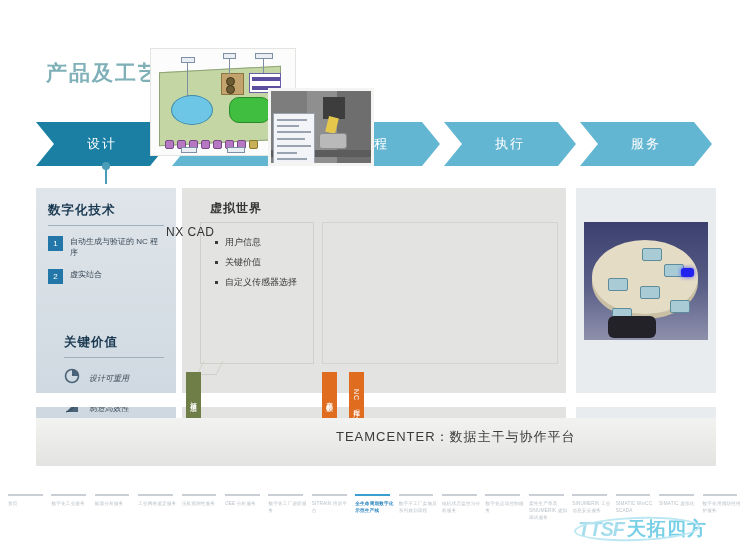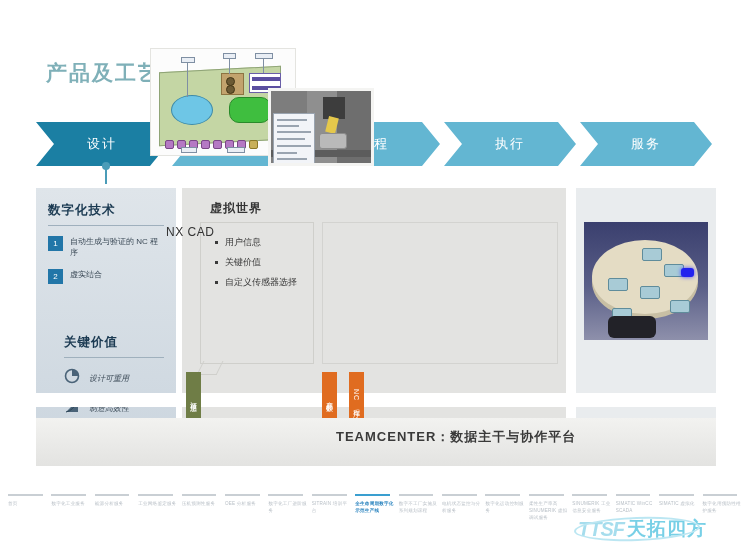--- a/index.html
+++ b/index.html
@@ -350,21 +350,21 @@
   #teamcenter-bar {
     position: absolute;
     left: 36px; top: 418px;
     width: 680px; height: 48px;
     background: linear-gradient(180deg,#f2f2f0 0%,#e3e3e1 100%);
   }
   #teamcenter-label {
     position: absolute;
     left: 336px; top: 428px;
     font-size: 13px;
-    font-weight: 700;
+    font-weight: 400;
     color: #3a3a3a;
     letter-spacing: 1px;
   }
   #white-divider {
     position: absolute;
     left: 36px; top: 393px;
     width: 680px; height: 14px;
     background: #ffffff;
   }
 

